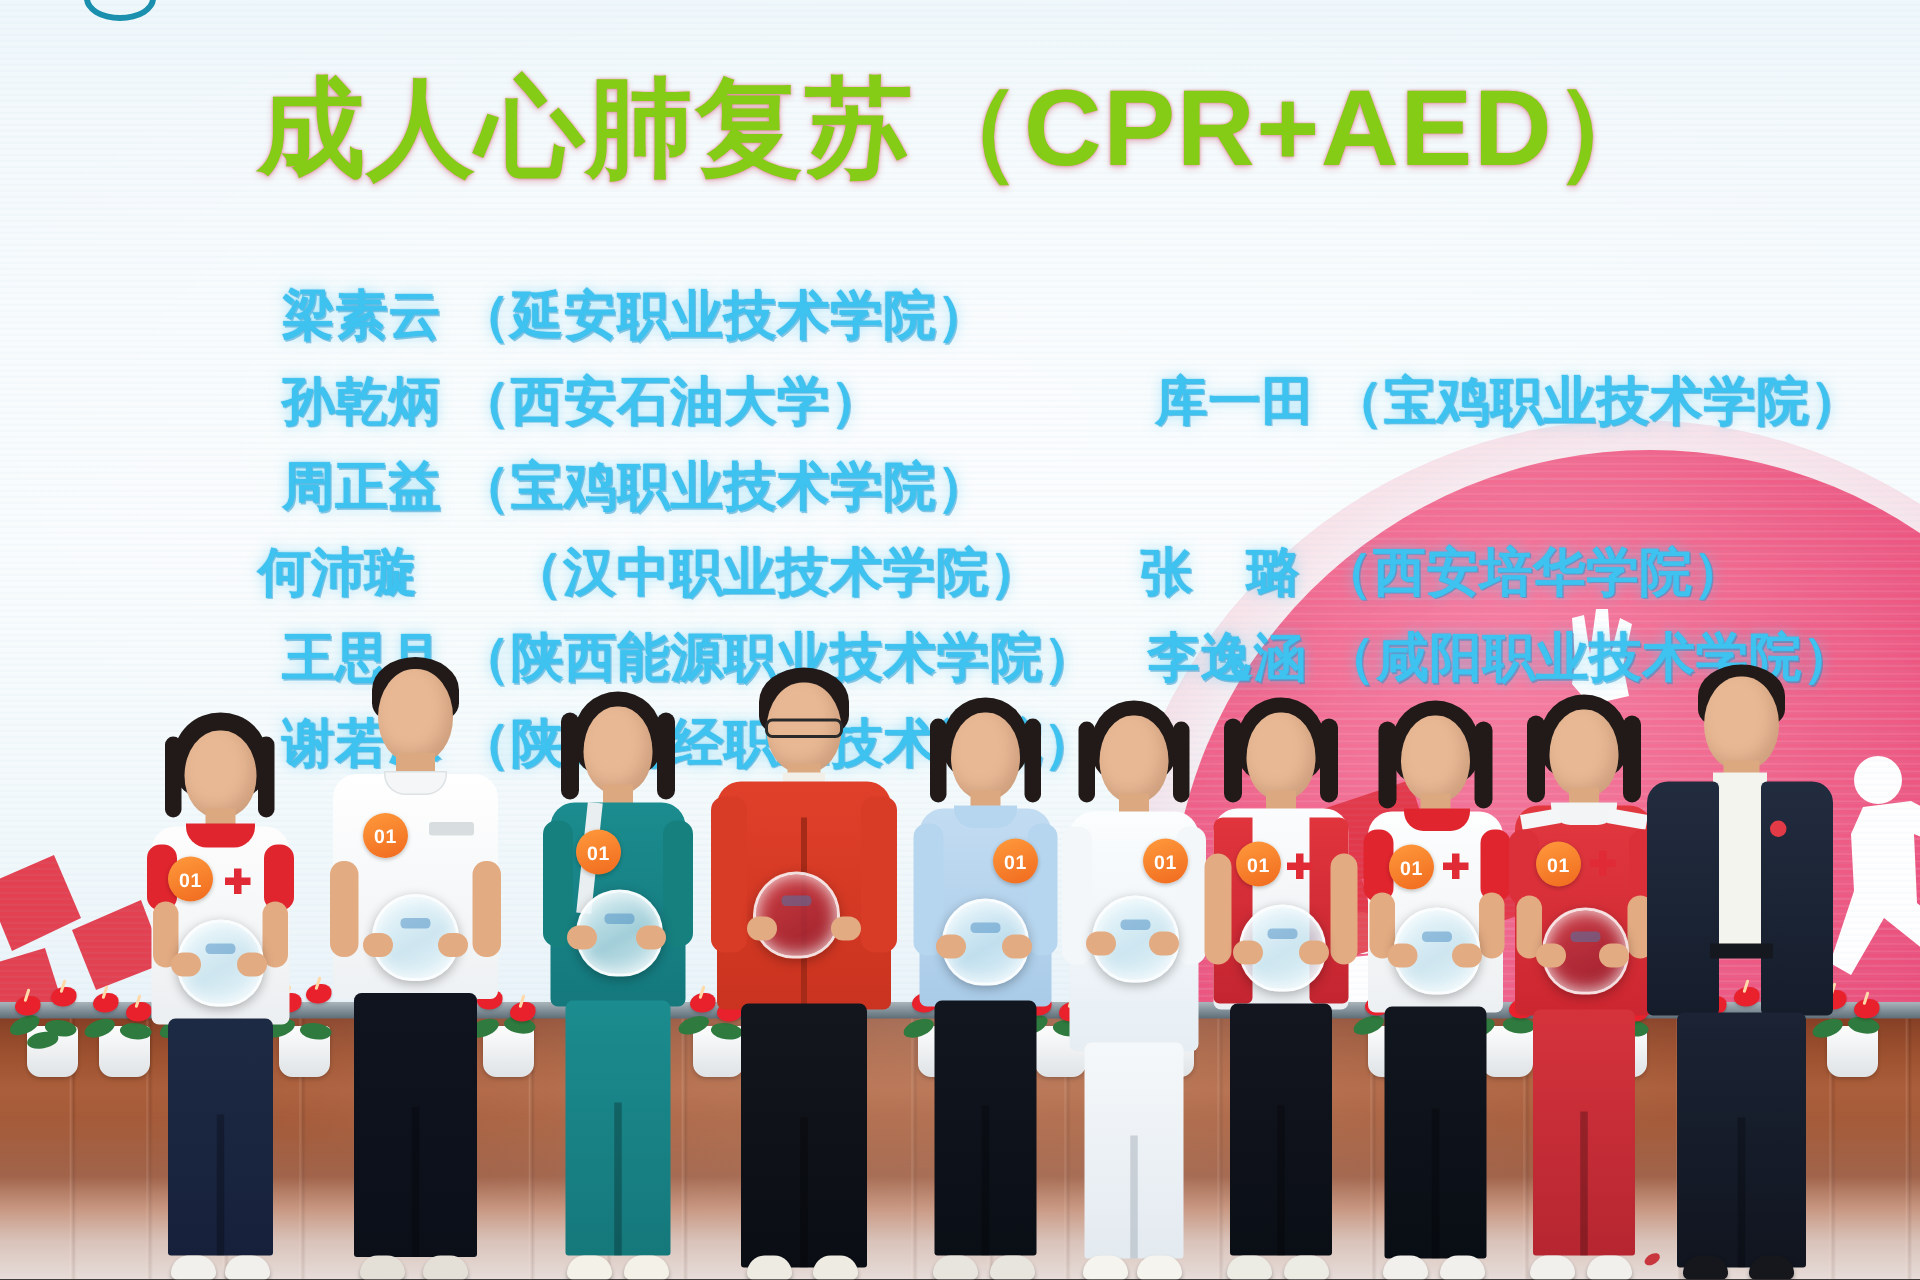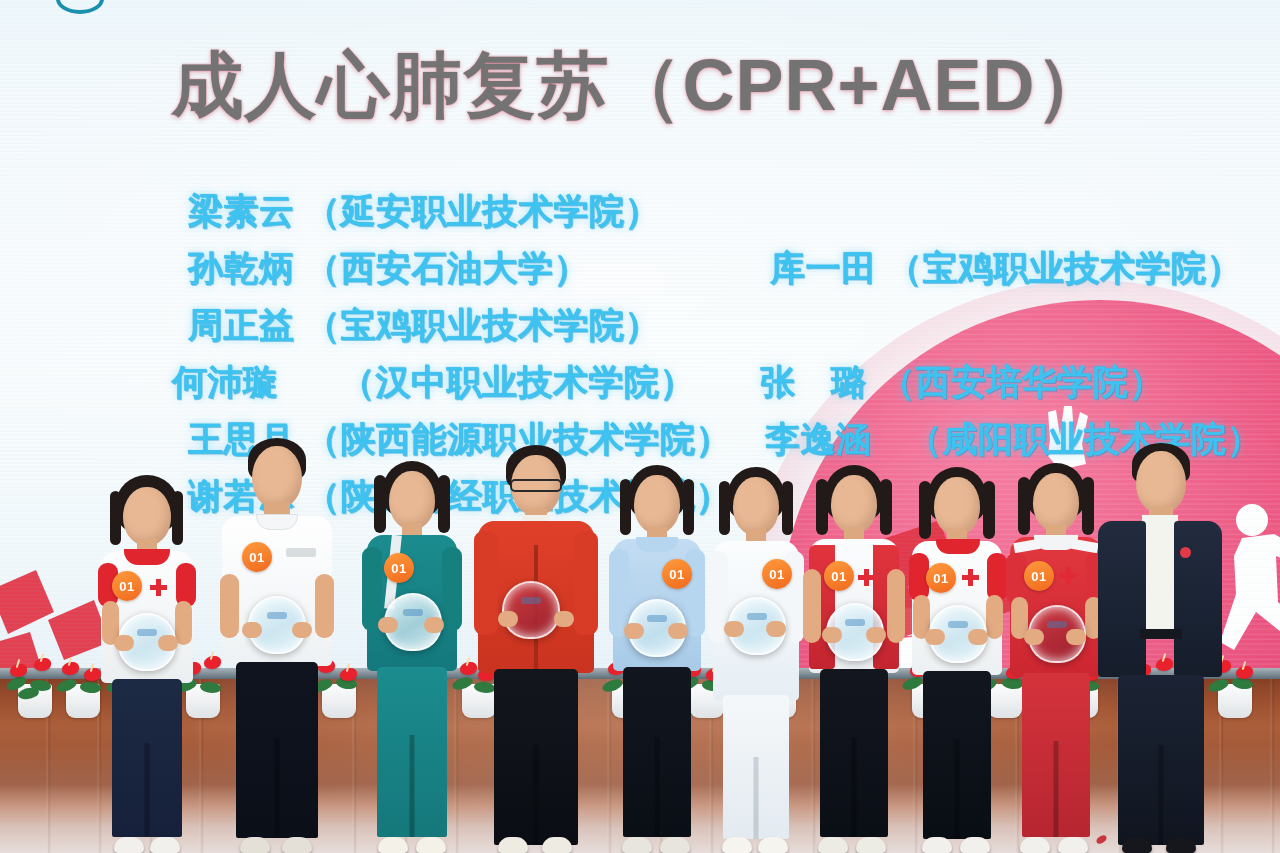--- a/index.html
+++ b/index.html
@@ -82,21 +82,21 @@
   .redpoly { position:absolute; }
 
   
   .title {
     position: absolute;
     left: 0; top: 38px; width: 1280px;
     text-align: center;
     font-size: 72px;
     font-weight: 900;
     letter-spacing: 1px;
-    color: #737373;
+    color: #84cc16;
     text-shadow: 0 0 2px rgba(230,48,79,0.55), 0 2px 5px rgba(180,20,50,0.25);
     white-space: nowrap;
     z-index: 6;
   }
 
   
   .results {
     position: absolute;
     left: 0; top: 182px;
     width: 1280px;
@@ -383,21 +383,21 @@
       <span class="seg" style="left:172px;">何沛璇</span>
       <span class="seg" style="left:292px;margin-left:48px;">（汉中职业技术学院）</span>
       <span class="seg" style="left:760px;">张　璐</span>
       <span class="seg" style="left:880px;">（西安培华学院）</span>
     </div>
 
     <div class="res-line">
       <span class="seg" style="left:188px;">王思月</span>
       <span class="seg" style="left:305px;">（陕西能源职业技术学院）</span>
       <span class="seg" style="left:765px;">李逸涵</span>
-      <span class="seg" style="left:882px;margin-left:25px;">（咸阳职业技术学院）</span>
+      <span class="seg" style="left:882px;">（咸阳职业技术学院）</span>
     </div>
 
     <div class="res-line">
       <span class="seg" style="left:188px;">谢若冰</span>
       <span class="seg" style="left:305px;">（陕西财经职业技术学院）</span>
     </div>
 
   </div>
 
   <div class="rail"></div>

